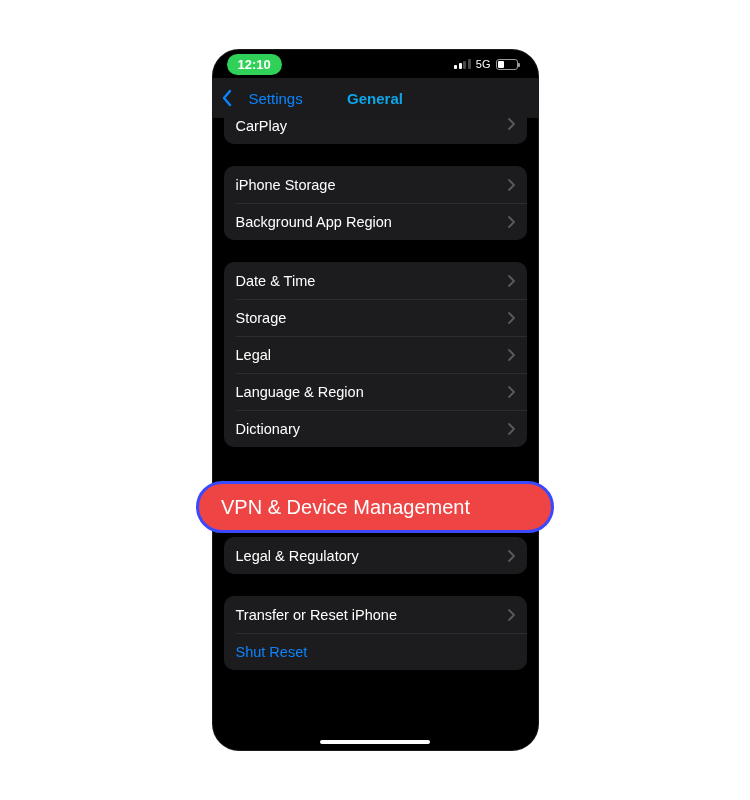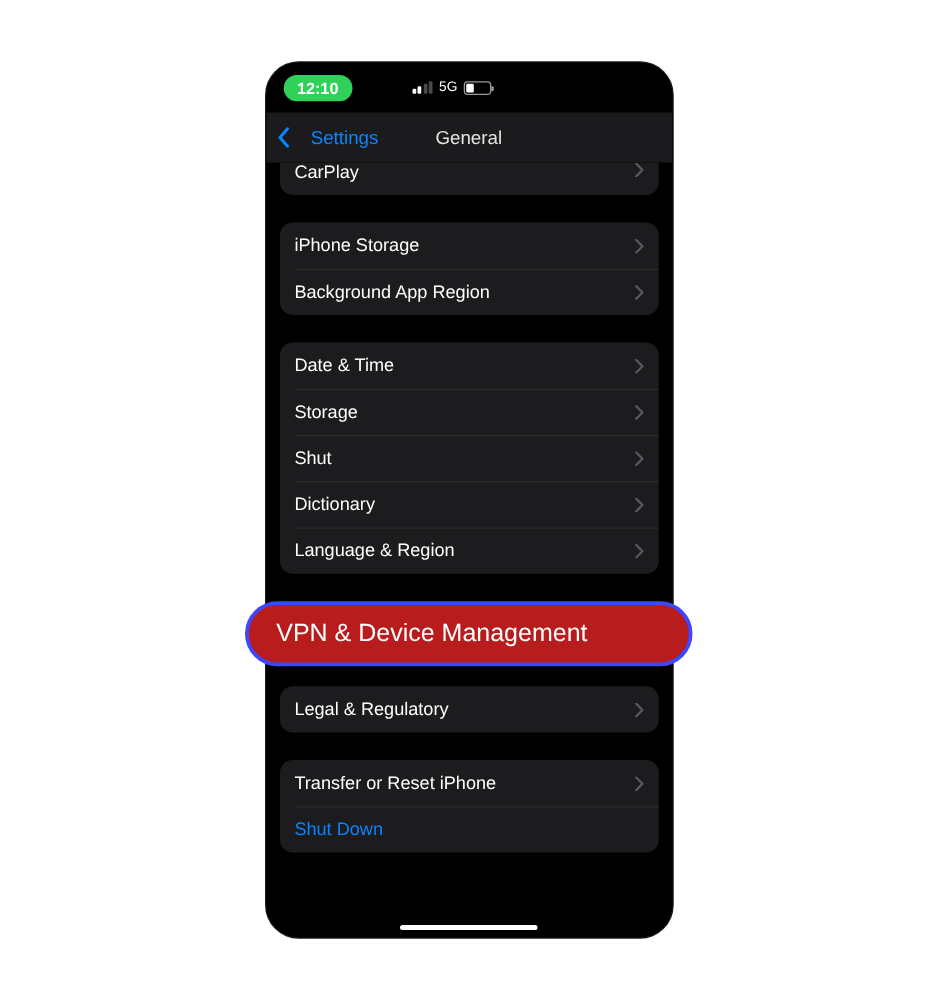--- a/index.html
+++ b/index.html
@@ -26,23 +26,24 @@
   .phone {
     width: 325px;
     height: 700px;
     background: #000000;
     border-radius: 26px;
     overflow: hidden;
     position: relative;
     box-shadow: 0 0 0 1px #1a1a1a;
   }
   .status-bar {
-    height: 40px;
-    display: flex;
-    align-items: center;
+    height: 28px;
+    display: flex;
+    align-items: center;
+    justify-content: space-between;
     padding: 0 20px 0 14px;
     color: #ffffff;
     font-size: 12px;
     font-weight: 600;
     gap: 48px;
   }
   .status-time-pill {
     background: #30d158;
     color: #ffffff;
     padding: 3px 11px;
@@ -112,23 +113,23 @@
     gap: 16px;
     color: #0a84ff;
     font-size: 15px;
   }
   .back-chevron svg { display: block; }
   .nav-title {
     position: absolute;
     left: 0;
     right: 0;
     text-align: center;
-    color: #e5e5e5;
+    color: #0ea5e9;
     font-size: 15px;
-    font-weight: 400;
+    font-weight: 700;
     pointer-events: none;
   }
   .content {
     height: calc(100% - 80px);
     overflow: hidden;
     padding: 0 11px;
   }
   .group {
     background: #1c1c1e;
     border-radius: 10px;
@@ -178,21 +179,21 @@
     left: 50%;
     transform: translateX(-50%);
     width: 110px;
     height: 4px;
     background: #ffffff;
     border-radius: 3px;
   }
   .highlight-overlay {
     position: absolute;
     border: 3px solid #3a49ff;
-    background: #b91c1c;
+    background: #ef4444;
     border-radius: 999px;
     color: #ffffff;
     font-size: 20px;
     font-weight: 500;
     display: flex;
     align-items: center;
     padding: 16px 22px;
     pointer-events: none;
     white-space: nowrap;
   }
@@ -278,43 +279,43 @@
         </div>
         <div class="row">
           <span class="label">Storage</span>
           <span class="chevron">
               <svg width="8" height="12" viewBox="0 0 8 12">
                 <path d="M2 1 L7 6 L2 11" stroke="#5a5a5e" stroke-width="1.8" fill="none" stroke-linecap="round" stroke-linejoin="round"></path>
               </svg>
             </span>
         </div>
         <div class="row">
-          <span class="label">Shut</span>
+          <span class="label">Legal</span>
+          <span class="chevron">
+              <svg width="8" height="12" viewBox="0 0 8 12">
+                <path d="M2 1 L7 6 L2 11" stroke="#5a5a5e" stroke-width="1.8" fill="none" stroke-linecap="round" stroke-linejoin="round"></path>
+              </svg>
+            </span>
+        </div>
+        <div class="row">
+          <span class="label">Language &amp; Region</span>
           <span class="chevron">
               <svg width="8" height="12" viewBox="0 0 8 12">
                 <path d="M2 1 L7 6 L2 11" stroke="#5a5a5e" stroke-width="1.8" fill="none" stroke-linecap="round" stroke-linejoin="round"></path>
               </svg>
             </span>
         </div>
         <div class="row">
           <span class="label">Dictionary</span>
           <span class="chevron">
               <svg width="8" height="12" viewBox="0 0 8 12">
                 <path d="M2 1 L7 6 L2 11" stroke="#5a5a5e" stroke-width="1.8" fill="none" stroke-linecap="round" stroke-linejoin="round"></path>
               </svg>
             </span>
         </div>
-        <div class="row">
-          <span class="label">Language &amp; Region</span>
-          <span class="chevron">
-              <svg width="8" height="12" viewBox="0 0 8 12">
-                <path d="M2 1 L7 6 L2 11" stroke="#5a5a5e" stroke-width="1.8" fill="none" stroke-linecap="round" stroke-linejoin="round"></path>
-              </svg>
-            </span>
-        </div>
       </div>
 
       <div class="spacer-for-highlight"></div>
 
       <div class="group">
         <div class="row">
           <span class="label">Legal &amp; Regulatory</span>
           <span class="chevron">
               <svg width="8" height="12" viewBox="0 0 8 12">
                 <path d="M2 1 L7 6 L2 11" stroke="#5a5a5e" stroke-width="1.8" fill="none" stroke-linecap="round" stroke-linejoin="round"></path>
@@ -326,21 +327,21 @@
       <div class="group">
         <div class="row">
           <span class="label">Transfer or Reset iPhone</span>
           <span class="chevron">
               <svg width="8" height="12" viewBox="0 0 8 12">
                 <path d="M2 1 L7 6 L2 11" stroke="#5a5a5e" stroke-width="1.8" fill="none" stroke-linecap="round" stroke-linejoin="round"></path>
               </svg>
             </span>
         </div>
         <div class="row link">
-          <span class="label">Shut Down</span>
+          <span class="label">Shut Reset</span>
         </div>
       </div>
 
     </div>
 
     <div class="home-indicator"></div>
   </div>
 
   <div class="highlight-overlay" style="left:196px; top:481px; width:358px; height:52px;">
     <span>VPN &amp; Device Management</span>

